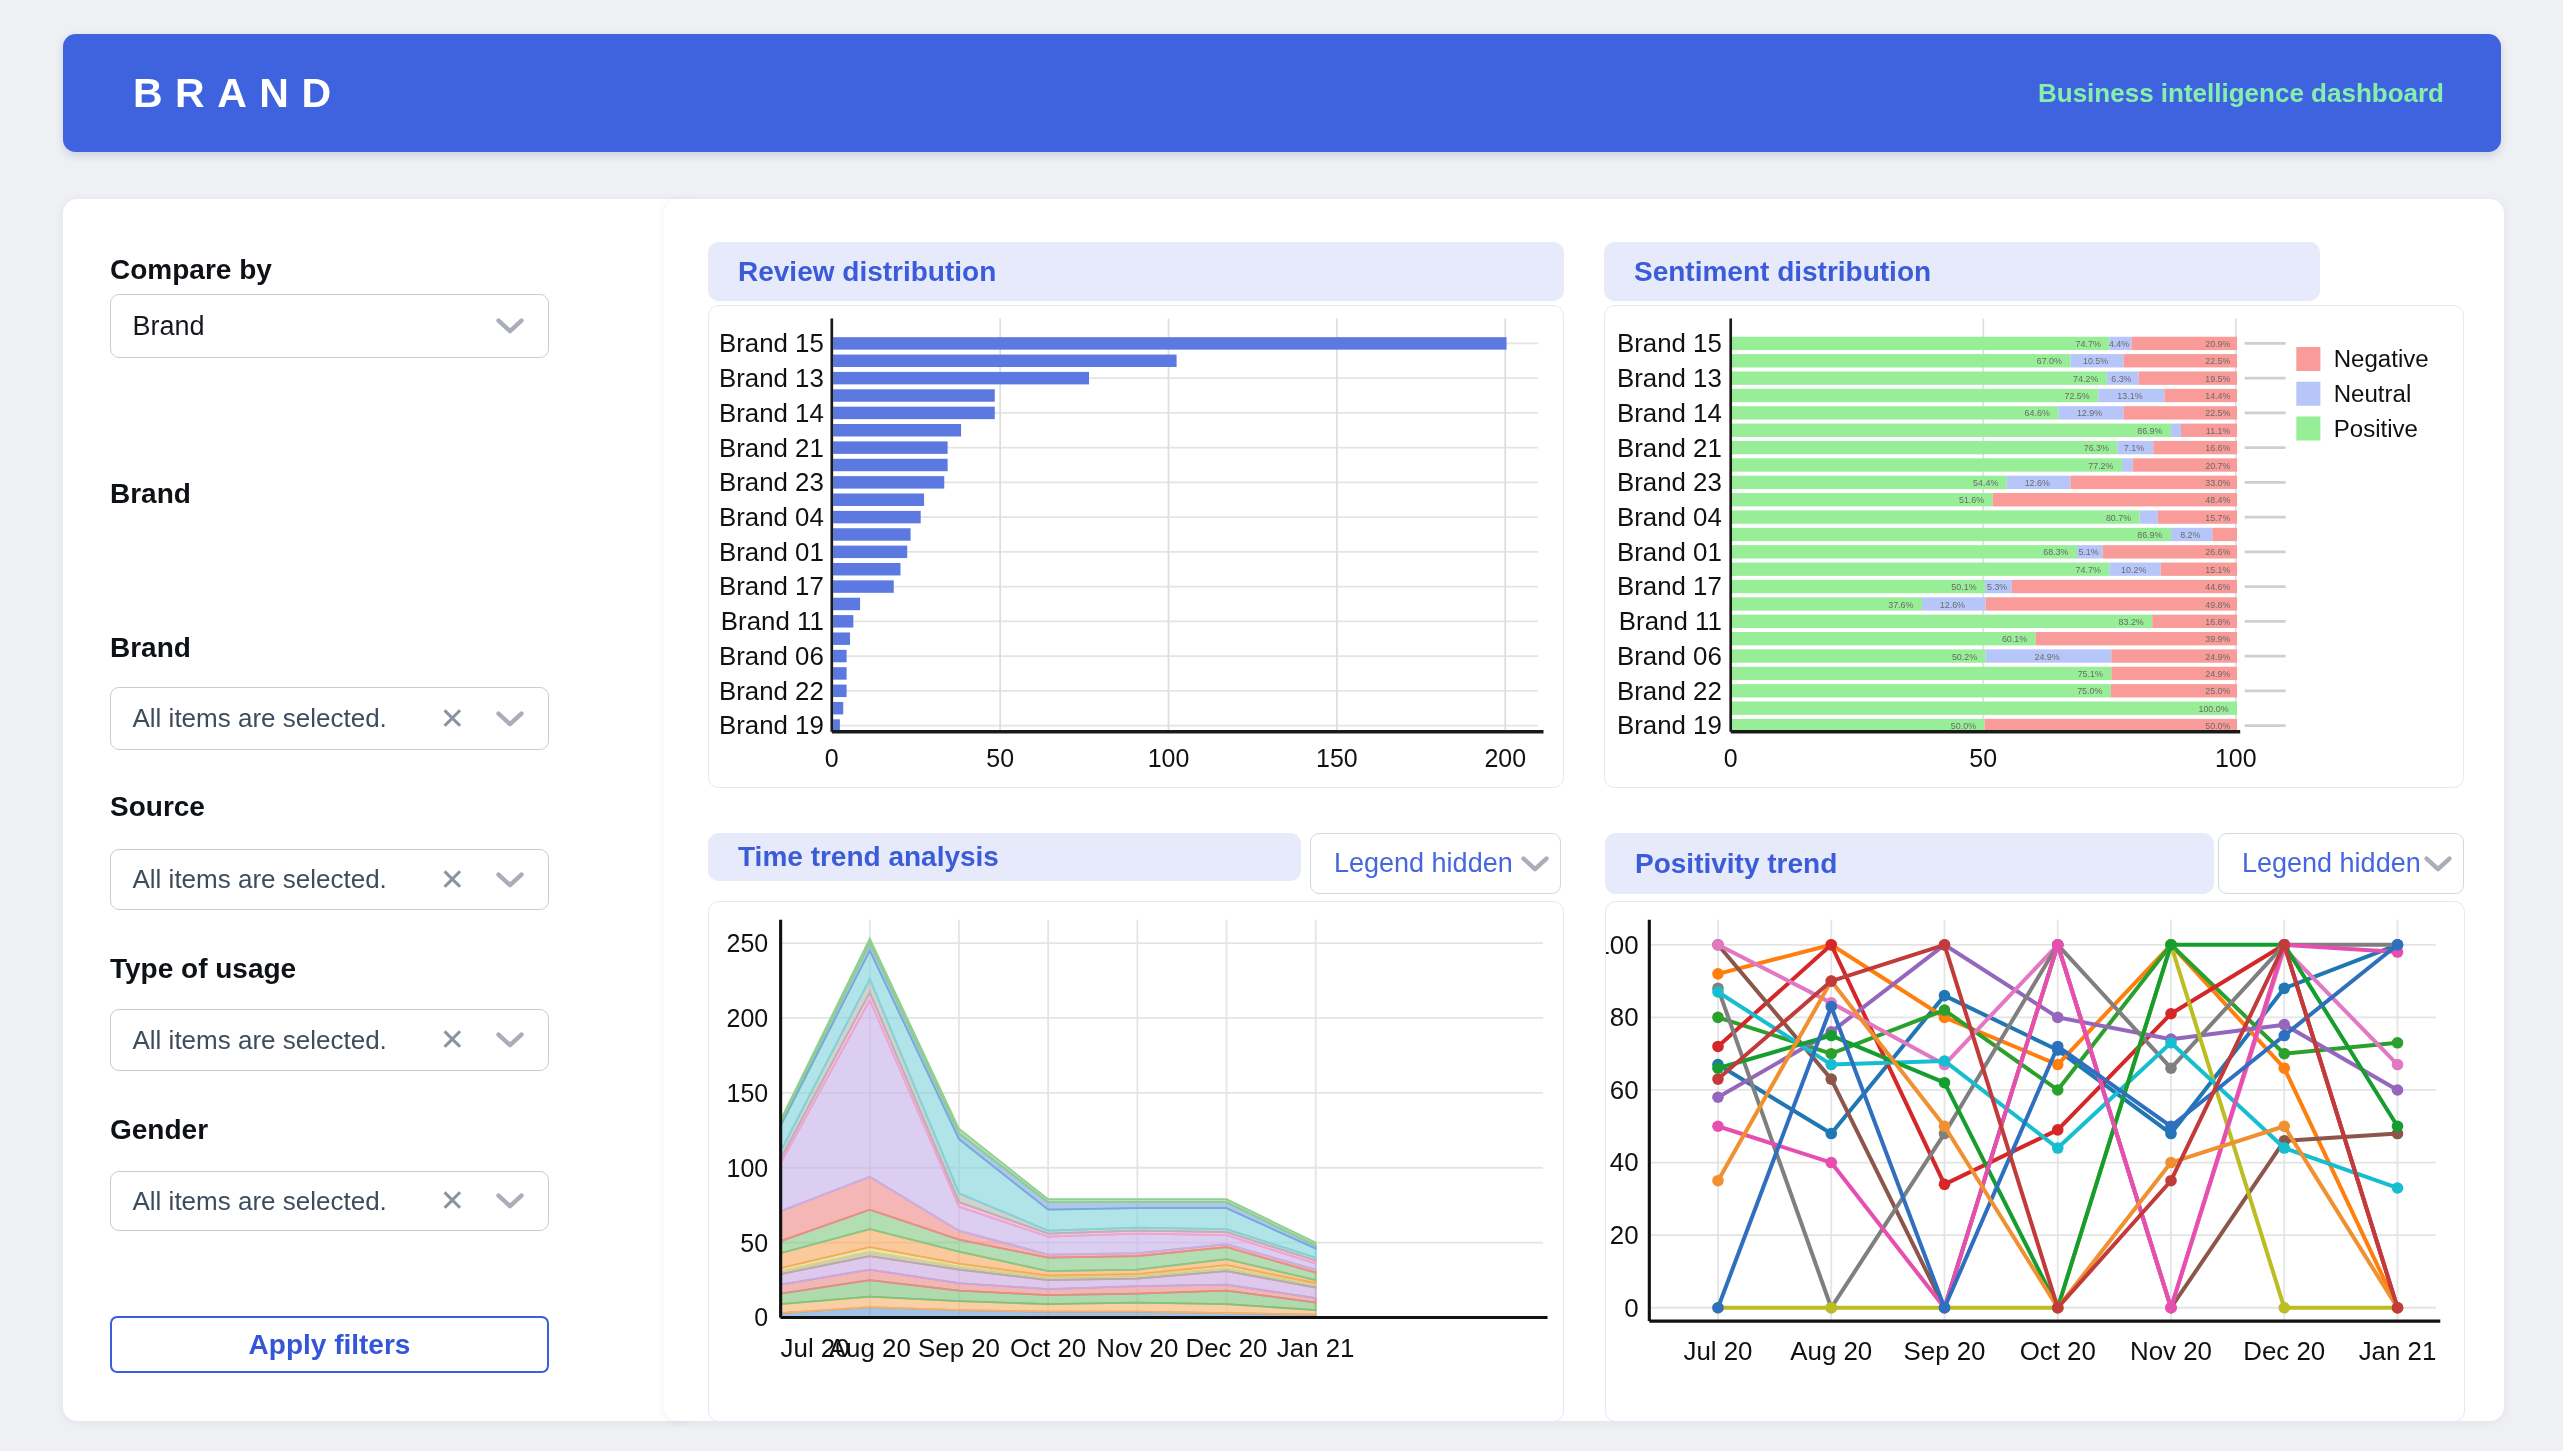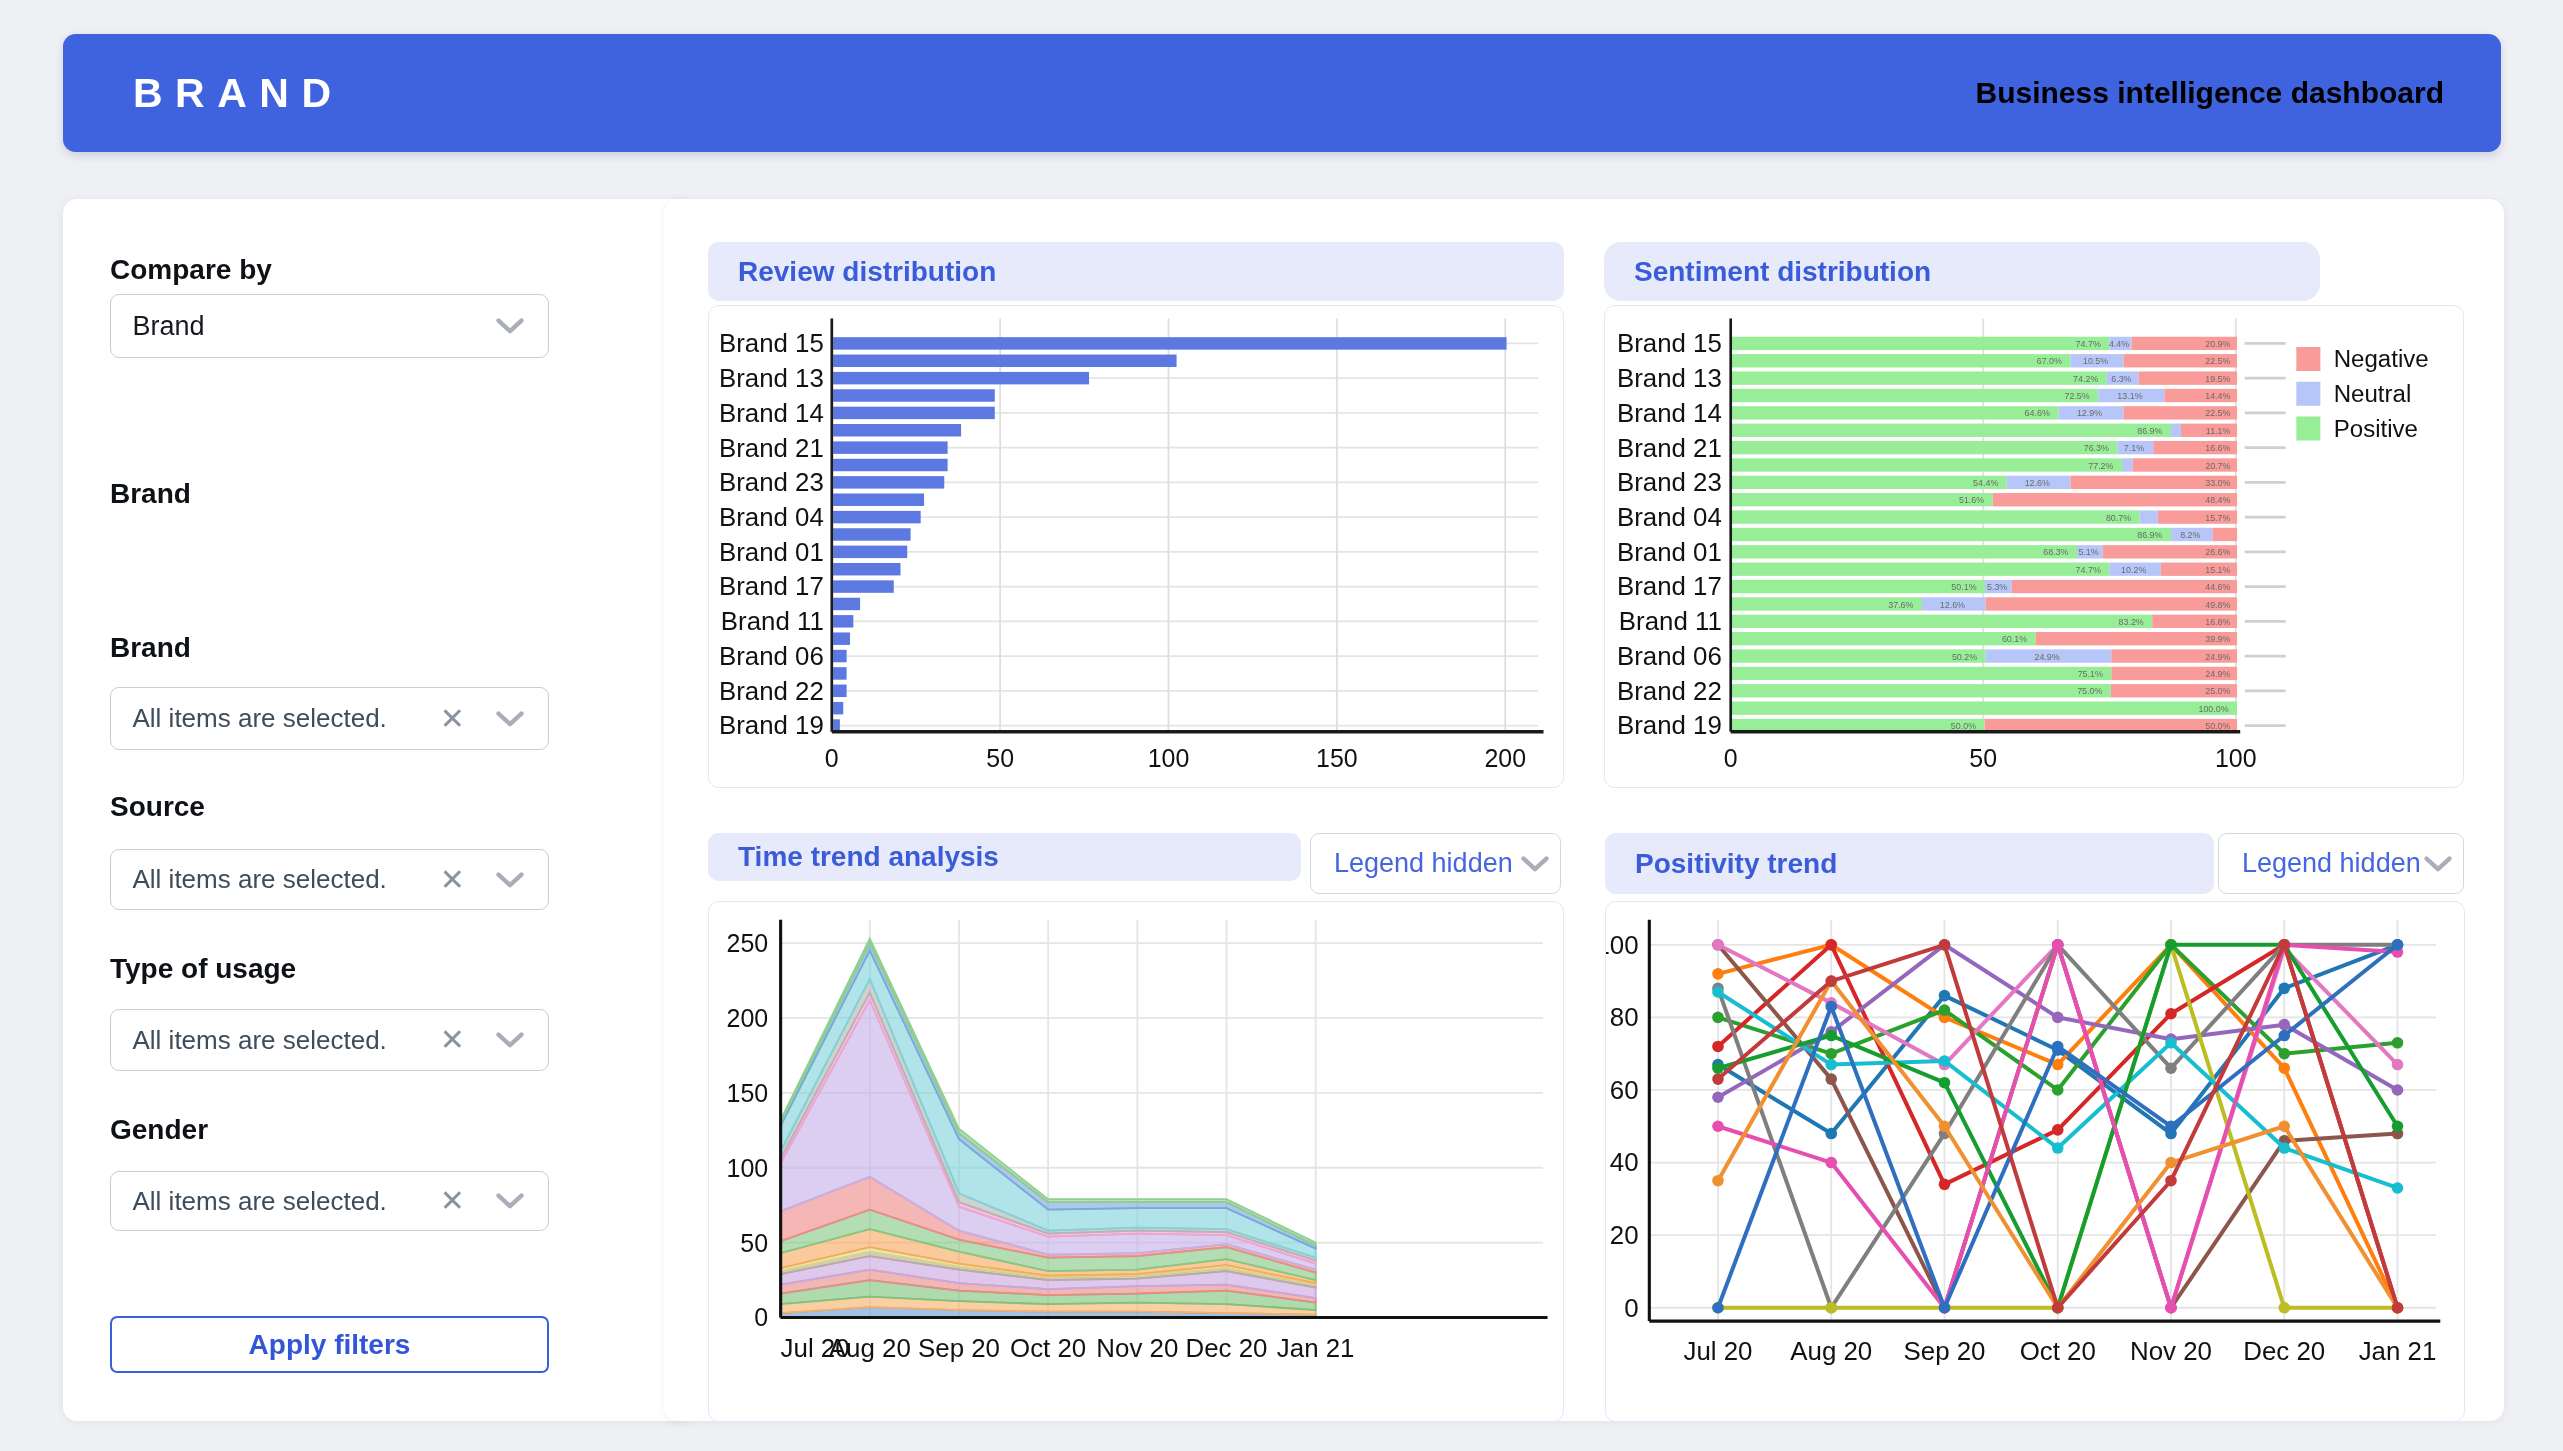--- a/index.html
+++ b/index.html
@@ -10,21 +10,21 @@
   }
   .abs{position:absolute;}
   
   .topbar{
     left:63px;top:34px;width:2438px;height:118px;border-radius:12.5px;
     background:#3f63df;display:flex;align-items:center;justify-content:space-between;
     padding:0 57px 0 70px;box-sizing:border-box;
     box-shadow:0 3.6px 9px rgba(20,40,120,.15);
   }
   .brand-logo{color:#fff;font-weight:bold;font-size:41px;letter-spacing:12.5px;}
-  .topbar-title{color:#000000;font-weight:bold;font-size:30px;}
+  .topbar-title{color:#86efac;font-weight:bold;font-size:26px;}
   
   .panel{
     background:#fff;border-radius:14.3px;
     box-shadow:0 1.8px 9px rgba(25,35,70,.06);
   }
   .sidebar{left:63px;top:199px;width:632px;height:1222px;}
   .main{left:664px;top:199px;width:1840px;height:1222px;}
   
   .side-label{left:47px;font-size:28px;font-weight:bold;color:#0e1116;}
   .select{
@@ -185,21 +185,21 @@
         <text x="128" y="247" text-anchor="end" font-size="29" fill="#111" font-family="Liberation Sans, sans-serif">Brand 04</text>
         <text x="128" y="286" text-anchor="end" font-size="29" fill="#111" font-family="Liberation Sans, sans-serif">Brand 01</text>
         <text x="128" y="325" text-anchor="end" font-size="29" fill="#111" font-family="Liberation Sans, sans-serif">Brand 17</text>
         <text x="128" y="364" text-anchor="end" font-size="29" fill="#111" font-family="Liberation Sans, sans-serif">Brand 11</text>
         <text x="128" y="403" text-anchor="end" font-size="29" fill="#111" font-family="Liberation Sans, sans-serif">Brand 06</text>
         <text x="128" y="442" text-anchor="end" font-size="29" fill="#111" font-family="Liberation Sans, sans-serif">Brand 22</text>
         <text x="128" y="481" text-anchor="end" font-size="29" fill="#111" font-family="Liberation Sans, sans-serif">Brand 19</text>
       </svg>
     </div>
 
-  <div class="abs chart-head" style="left:940px;top:43px;width:716px;height:59px;border-radius:17px;">
+  <div class="abs chart-head" style="left:940px;top:43px;width:716px;height:59px;">
     <span>Sentiment distribution</span>
   </div>
   <div class="abs chart-card" style="left:940px;top:106px;width:860px;height:483px;">
       <svg viewBox="0 0 961 540">
         <line x1="423.5" y1="14" x2="423.5" y2="478" stroke="#e0e0e0" stroke-width="2"></line>
         <line x1="707" y1="14" x2="707" y2="478" stroke="#e0e0e0" stroke-width="2"></line>
         <rect x="141.5" y="34.5" width="423.54900000000004" height="15" fill="#98ee96"></rect>
         <rect x="565.049" y="34.5" width="24.948" height="15" fill="#b7c6f8"></rect>
         <rect x="589.997" y="34.5" width="118.50299999999999" height="15" fill="#f99b99"></rect>
         <line x1="717" y1="42" x2="763" y2="42" stroke="#cfcfcf" stroke-width="3"></line>

